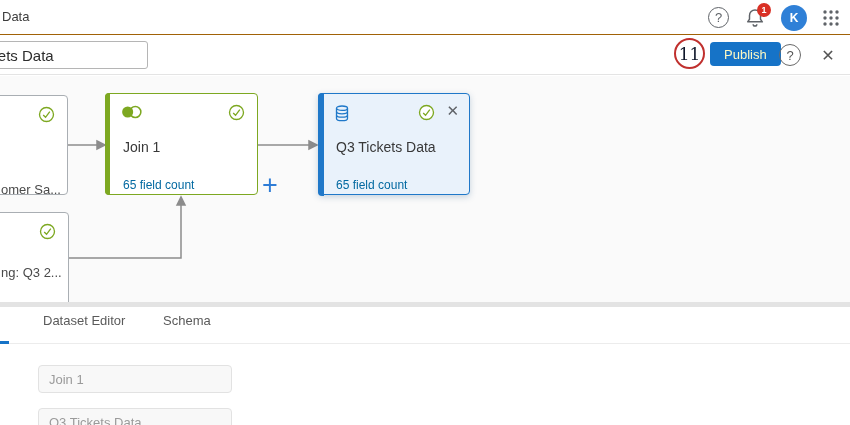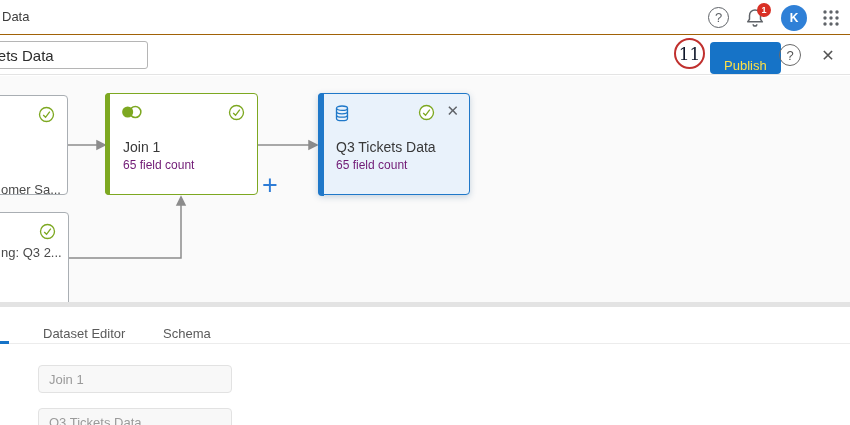--- a/index.html
+++ b/index.html
@@ -24,22 +24,22 @@
   
   .editor-header { position:absolute; left:0; top:35px; width:850px; height:40px;
     background:#fff; border-bottom:1px solid #e4e4e4; }
   .title-input { position:absolute; left:-62px; top:6px; width:210px; height:28px;
     border:1px solid #b5b5b5; border-radius:3px; padding:0 8px; font-size:15px;
     color:#2d2d2d; background:#fff; font-family:"Liberation Sans", sans-serif; }
   .annotation { position:absolute; left:674px; top:3px; width:31px; height:31px;
     border:2.5px solid #c0302e; border-radius:50%; color:#0f172a;
     font-family:"DejaVu Serif", serif; font-size:17px;
     display:flex; align-items:center; justify-content:center; background:transparent; }
-  .publish-btn { position:absolute; left:710px; top:7px; height:24px; padding:16px 14px;
-    background:#1673c7; border:none; border-radius:4px; color:#fde047; font-size:13px;
+  .publish-btn { position:absolute; left:710px; top:7px; height:24px; padding:4px 14px;
+    background:#1673c7; border:none; border-radius:4px; color:#fef9c3; font-size:13px;
     font-family:"Liberation Sans", sans-serif; cursor:pointer; }
   .hdr-help { position:absolute; left:779px; top:9px; width:22px; height:22px;
     border:1.5px solid #6a6a6a; border-radius:50%; color:#555; font-size:13px;
     display:flex; align-items:center; justify-content:center; }
   .hdr-close { position:absolute; left:817px; top:9px; width:22px; height:22px;
     color:#555; font-size:16px; display:flex; align-items:center; justify-content:center; }
 
   
   .canvas { position:absolute; left:0; top:76px; width:850px; height:226px;
     background:#fafafa; overflow:hidden; }
@@ -52,31 +52,31 @@
   .node-join::before { content:""; position:absolute; left:-1px; top:-1px; bottom:-1px;
     width:5px; background:#7da821; border-radius:4px 0 0 4px; }
   .node-out { left:318px; top:17px; width:152px; height:102px;
     background:#e9f2fb; border:1.5px solid #1f78c9; box-shadow:0 2px 6px rgba(40,90,140,.25); }
   .node-out::before { content:""; position:absolute; left:-1.5px; top:-1.5px; bottom:-1.5px;
     width:6px; background:#1f78c9; border-radius:4px 0 0 4px; }
   .node-a { left:-90px; top:19px; width:158px; height:100px; }
   .node-d { left:-90px; top:136px; width:159px; height:100px; }
   .type-icon { position:absolute; left:15px; top:11px; }
   .node-title { position:absolute; left:17px; top:45px; font-size:14px; color:#383838; white-space:nowrap; }
-  .node-sub { position:absolute; left:17px; top:64px; font-size:12px; color:#701a75; white-space:nowrap; }
+  .node-sub { position:absolute; left:17px; top:84px; font-size:12px; color:#0369a1; white-space:nowrap; }
   .node-out .check { right:34px; }
   .node-x { position:absolute; top:8px; right:10px; font-size:15px; color:#5f6368; cursor:pointer; }
   .plus-btn { position:absolute; left:262px; top:96px; font-size:27px; color:#2e7cd6;
     font-weight:400; cursor:pointer; line-height:1; }
 
   
   .panel-divider { position:absolute; left:0; top:302px; width:850px; height:5px; background:#e3e3e3; }
   .bottom-panel { position:absolute; left:0; top:307px; width:850px; height:118px; background:#fff; }
   .tabs-row { position:absolute; left:0; top:0; width:850px; height:37px; border-bottom:1px solid #ececec; }
-  .tab { position:absolute; top:19px; font-size:13px; color:#5a5a5a; cursor:pointer; white-space:nowrap; }
+  .tab { position:absolute; top:6px; font-size:13px; color:#5a5a5a; cursor:pointer; white-space:nowrap; }
   .tab-dataset { left:43px; }
   .tab-schema { left:163px; }
   .active-stub { position:absolute; left:0; bottom:-1px; width:9px; height:3px; background:#1673c7; }
   .panel-field { position:absolute; left:38px; width:194px; height:28px;
     background:#f8f8f8; border:1px solid #e2e2e2; border-radius:4px; padding:0 10px;
     font-size:13px; color:#9a9a9a; font-family:"Liberation Sans", sans-serif; }
   .field-1 { top:58px; }
   .field-2 { top:101px; }
 </style>
 </head>
@@ -192,21 +192,21 @@
     <div class="node-sub">65 field count</div>
   </div>
 
   <div class="node node-d">
     <span class="check">
       <svg width="17" height="17" viewBox="0 0 18 18">
         <circle cx="9" cy="9" r="7.4" fill="none" stroke="#7da821" stroke-width="1.4"></circle>
         <polyline points="5.5,9.5 8,12 12.5,6" fill="none" stroke="#7da821" stroke-width="1.4"></polyline>
       </svg>
     </span>
-    <div class="partial-label" style="top:32px;text-align:right;">ng: Q3 2...</div>
+    <div class="partial-label" style="top:52px;text-align:right;">ng: Q3 2...</div>
   </div>
 
   <div class="plus-btn">
     <span>+</span>
   </div>
 </div>
 
 <div class="panel-divider"></div>
 
 <div class="bottom-panel">

